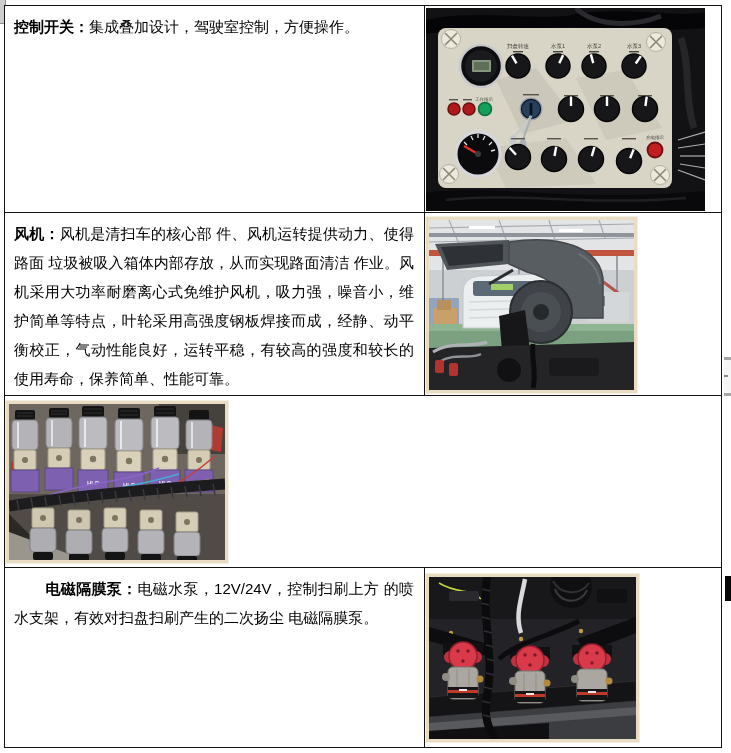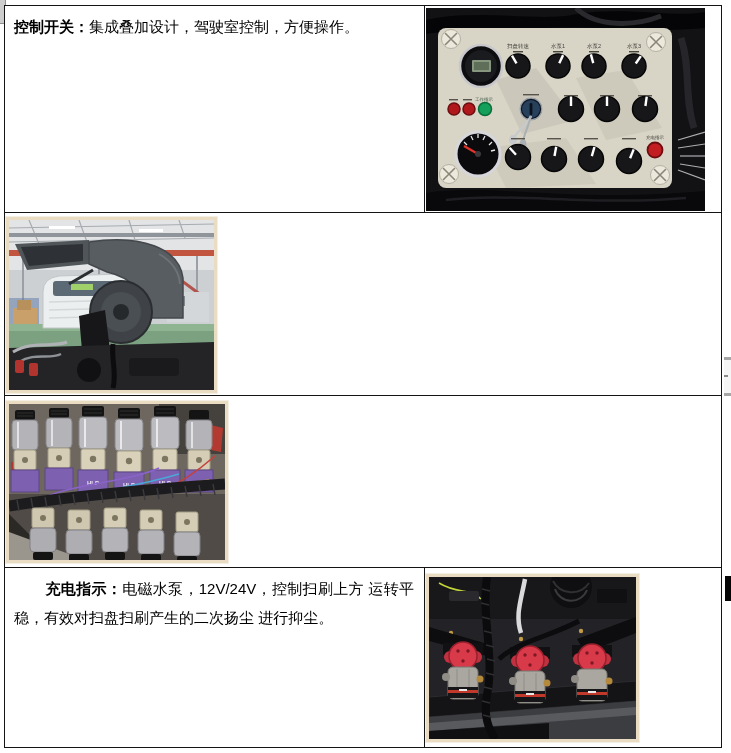--- a/index.html
+++ b/index.html
@@ -195,20 +195,23 @@
             </g>
             <text x="229" y="131" font-size="4.5" text-anchor="middle" fill="#44433c">充电指示</text>
             <circle cx="229" cy="142" r="7.5" fill="#c21e22" stroke="#6e0d0f" stroke-width="1.8"></circle>
           </g>
         </svg>
         </span>
       </div>
     </div>
 
     <div class="t-row r2">
+      <div class="cell-text">
+        <p><b>风机：</b><span>风机是清扫车的核心部 件、风机运转提供动力、使得路面 垃圾被吸入箱体内部存放，从而实现路面清洁 作业。风机采用大功率耐磨离心式免维护风机，吸力强，噪音小，维护简单等特点，叶轮采用高强度钢板焊接而成，经静、动平衡校正，气动性能良好，运转平稳，有较高的强度和较长的使用寿命，保养简单、性能可靠。</span></p>
+      </div>
       <div class="cell-photo" style="padding-top:4px;">
         <span class="photo-frame">
         <svg width="205" height="170" viewBox="0 0 205 170" xmlns="http://www.w3.org/2000/svg">
           <rect width="205" height="170" fill="#ccd0d3"></rect>
 
           <rect width="205" height="50" fill="#e3e4e6"></rect>
           <g stroke="#a7acb1" stroke-width="1.2">
             <line x1="0" y1="8" x2="205" y2="4"></line>
                 <line x1="0" y1="22" x2="205" y2="18"></line>
             <line x1="20" y1="0" x2="30" y2="24"></line>
@@ -409,21 +412,21 @@
               <rect x="-10" y="44" width="20" height="8" rx="2" fill="#141415"></rect>
             </g>
           </g>
         </svg>
         </span>
       </div>
     </div>
 
     <div class="t-row">
       <div class="cell-text">
-        <p class="indent"><b>充电指示：</b><span>电磁水泵，12V/24V，控制扫刷上方 运转平稳，有效对扫盘扫刷产生的二次扬尘 进行抑尘。</span></p>
+        <p class="indent"><b>电磁隔膜泵：</b><span>电磁水泵，12V/24V，控制扫刷上方 的喷水支架，有效对扫盘扫刷产生的二次扬尘 电磁隔膜泵。</span></p>
       </div>
       <div class="cell-photo" style="padding-top:6px;">
         <span class="photo-frame">
         <svg width="207" height="162" viewBox="0 0 207 162" xmlns="http://www.w3.org/2000/svg">
           <rect width="207" height="162" fill="#232327"></rect>
 
           <g>
             <rect x="0" y="0" width="207" height="42" fill="#18181b"></rect>
             <circle cx="142" cy="10" r="21" fill="#0f0f11"></circle>
             <path d="M124,4 A21,21 0 0 0 160,6" stroke="#303034" stroke-width="2" fill="none"></path>

